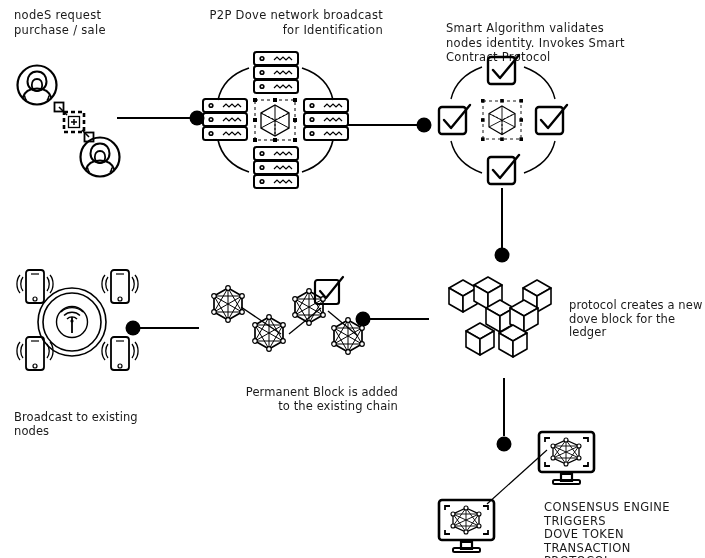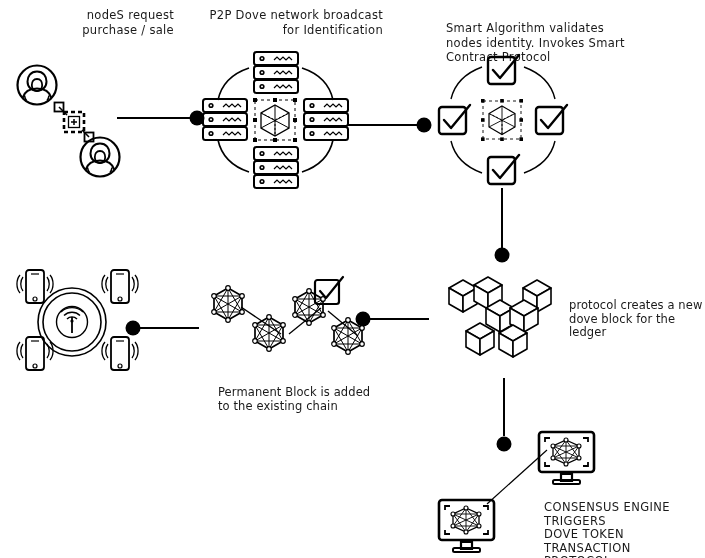--- a/index.html
+++ b/index.html
@@ -32,36 +32,38 @@
     position: absolute;
   }
   svg { display: block; overflow: visible; }
   .ln { stroke: #000; fill: none; }
 </style>
 </head>
 <body>
 
 <div id="canvas">
 
-  <div class="caption upper" style="left:14px; top:8px; width:160px;text-align:right;">nodeS request
+  <div class="caption upper" style="left:14px; top:8px; width:160px;">nodeS request
 purchase / sale</div>
 
   <div class="caption upper" style="left:183px; top:8px; width:200px;text-align:right;">P2P Dove network broadcast
 for Identification</div>
 
   <div class="caption upper" style="left:446px; top:21px; width:185px;">Smart Algorithm validates
 nodes identity. Invokes Smart
 Contract Protocol</div>
 
   <div class="caption" style="left:569px; top:299px; width:140px;">protocol creates a new
 dove block for the ledger</div>
 
-  <div class="caption" style="left:218px; top:386px; width:180px;">Permanent Block is added
+  <div class="caption" style="left:218px; top:386px; width:180px;text-align:right;">Permanent Block is added
 to the existing chain</div>
 
+  <div class="caption" style="left:14px; top:411px; width:170px;">Broadcast to existing
+nodes</div>
 
   <div class="caption" style="left:544px; top:501px; width:170px; letter-spacing:0.4px;">CONSENSUS ENGINE TRIGGERS
 DOVE TOKEN TRANSACTION
 PROTOCOL</div>
 
   <div class="stage" style="left:10px; top:58px;">
     <svg width="120" height="120" viewBox="0 0 120 120">
 
       <g>
         <circle class="ln" cx="27" cy="27" r="19.5" stroke-width="2.2"></circle>

